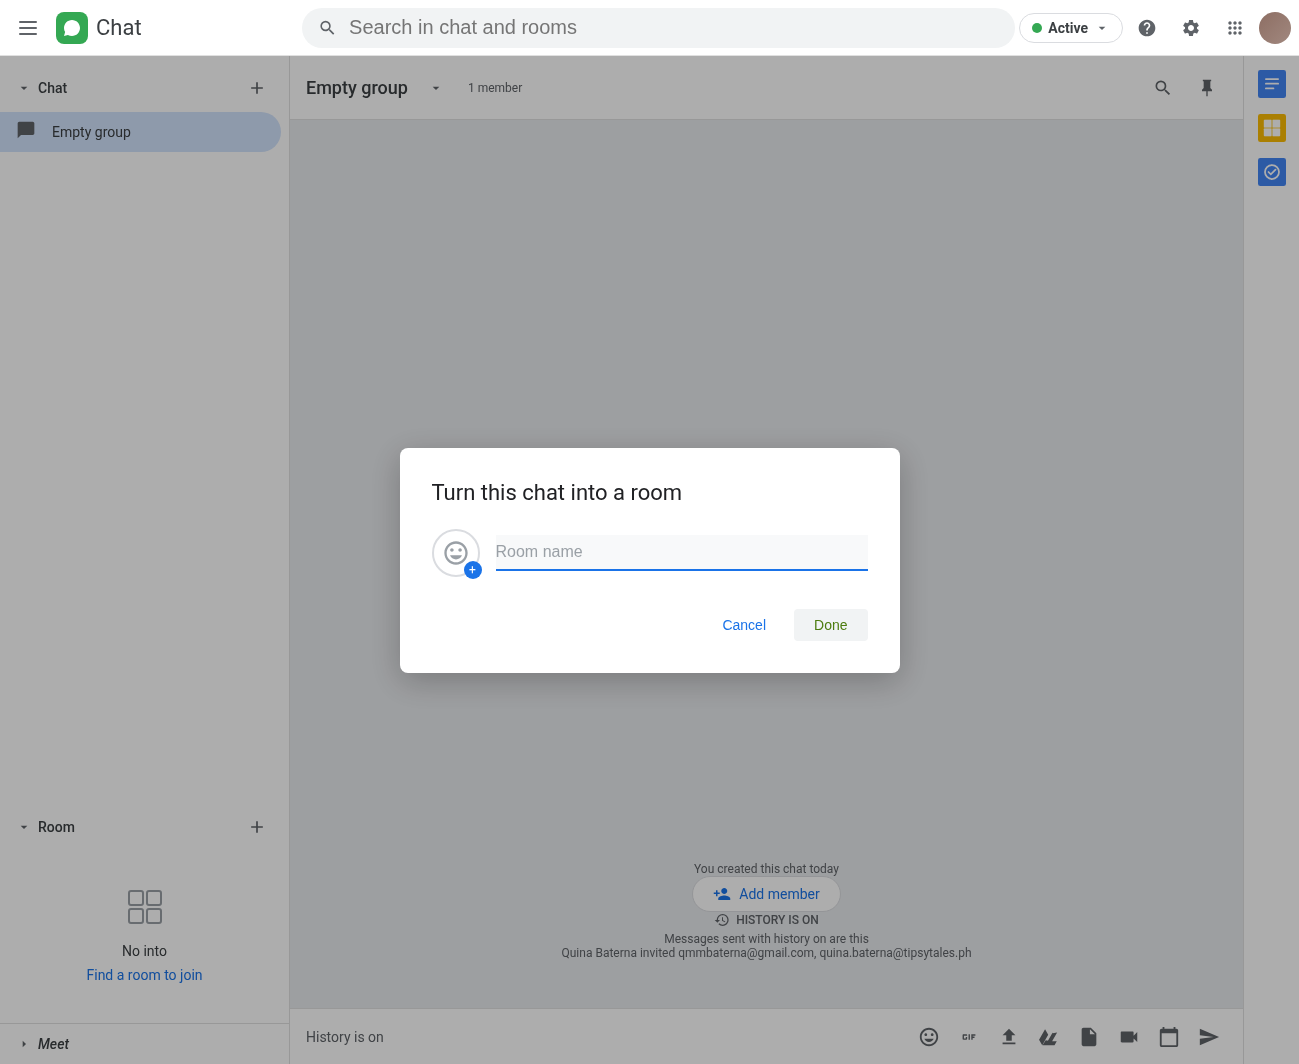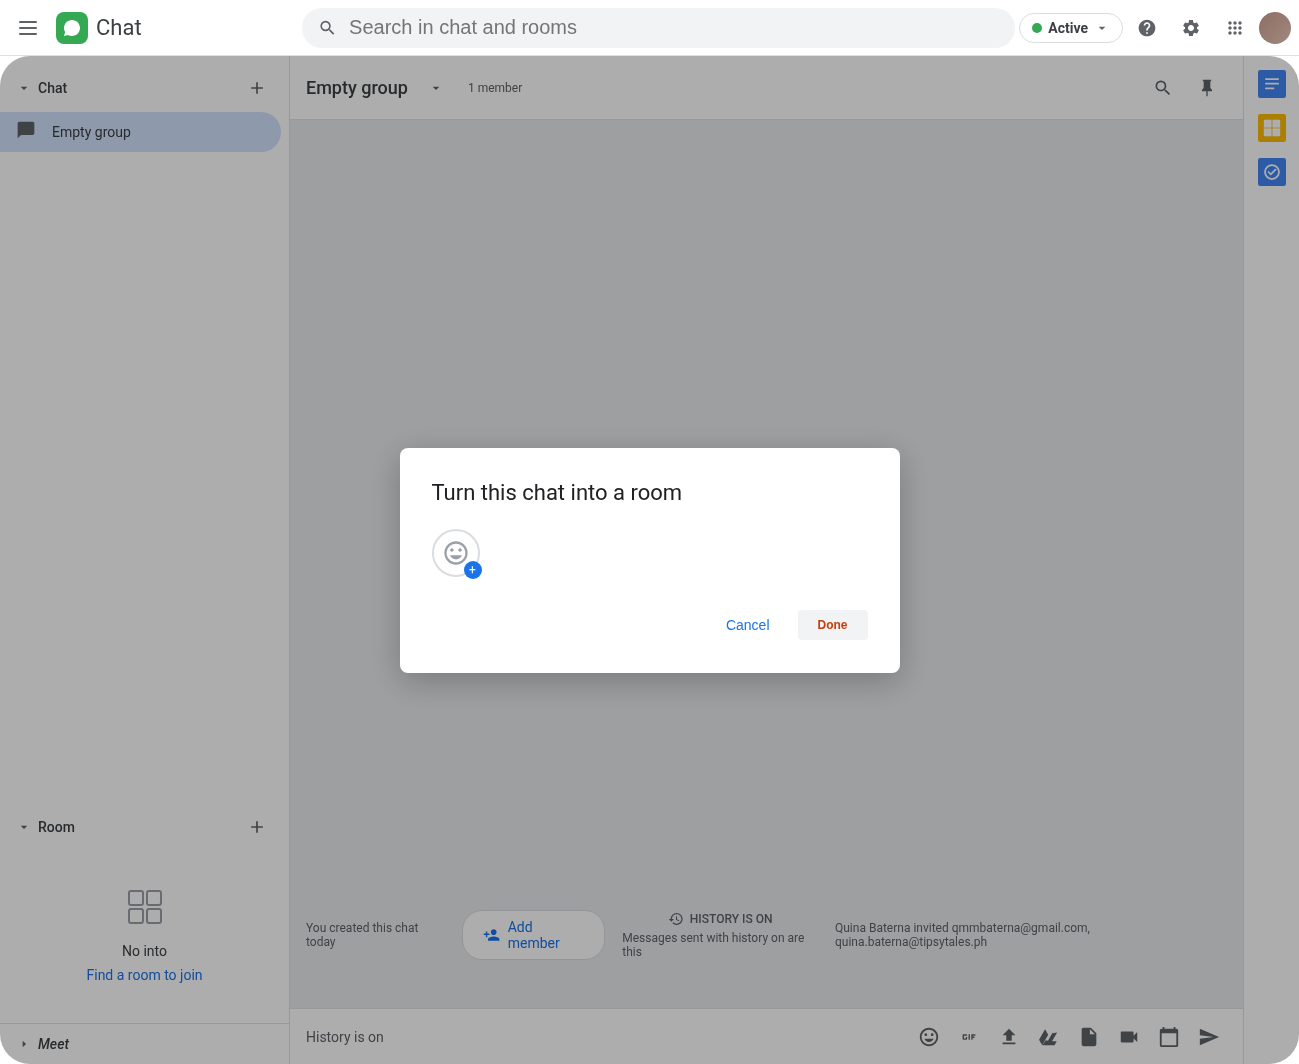--- a/index.html
+++ b/index.html
@@ -89,21 +89,21 @@
     }
     .chat-header-left { display: flex; align-items: center; gap: 8px; }
     .chat-header-title { font-size: 18px; color: #3c4043; font-weight: 500; }
     .member-count { font-size: 12px; color: #5f6368; }
     .chat-header-right { display: flex; align-items: center; gap: 4px; }
     .chat-body {
       flex: 1; overflow-y: auto; padding: 16px;
       display: flex; flex-direction: column; align-items: center;
     }
     .chat-center-info {
-      display: flex; flex-direction: row; align-items: center; gap: 17px;
+      display: flex; flex-direction: column; align-items: center; gap: 0;
       margin-top: auto; margin-bottom: 32px;
     }
     .chat-created-text { font-size: 12px; color: #5f6368; }
     .add-people-btn {
       display: flex; align-items: center; gap: 8px;
       padding: 8px 20px; border: 1px solid #dadce0; border-radius: 20px;
       cursor: pointer; font-size: 14px; color: #1a73e8; background: #fff;
     }
     .history-section { display: flex; flex-direction: column; align-items: center; gap: 4px; }
     .history-title { font-size: 12px; color: #5f6368; display: flex; align-items: center; gap: 6px; font-weight: 500; }
@@ -126,21 +126,21 @@
     }
     .app-icon-btn {
       width: 40px; height: 40px; border-radius: 8px;
       display: flex; align-items: center; justify-content: center; cursor: pointer;
     }
 
     
     .overlay {
       position: fixed; top: 56px; left: 0; right: 0; bottom: 0;
       background: rgba(0,0,0,0.32); z-index: 100;
-      display: flex; align-items: center; justify-content: center; border-radius: 30px;
+      display: flex; align-items: center; justify-content: center;
     }
     .modal {
       background: #fff; border-radius: 8px;
       width: 500px; padding: 32px;
       box-shadow: 0 8px 32px rgba(0,0,0,0.24);
     }
     .modal-title { font-size: 22px; color: #202124; margin-bottom: 24px; }
     .modal-input-row { display: flex; align-items: center; gap: 16px; margin-bottom: 32px; }
     .emoji-add-btn {
       width: 48px; height: 48px; border-radius: 50%; border: 2px solid #dadce0;
@@ -155,22 +155,22 @@
     }
     .room-name-input::placeholder { color: #9aa0a6; }
     .modal-actions { display: flex; align-items: center; justify-content: flex-end; gap: 8px; }
     .cancel-btn {
       padding: 8px 20px; border: none; border-radius: 4px;
       background: transparent; color: #1a73e8; font-size: 14px; cursor: pointer;
       font-weight: 500;
     }
     .done-btn {
       padding: 8px 20px; border: none; border-radius: 4px;
-      background: #f1f3f4; color: #c2410c; font-size: 12px; cursor: pointer;
-      font-weight: 700;
+      background: #f1f3f4; color: #4d7c0f; font-size: 14px; cursor: pointer;
+      font-weight: 400;
     }
 
     
     svg { display: block; }
   </style>
 </head>
 <body>
 
 <div class="topbar">
   <div class="topbar-left">
@@ -424,19 +424,20 @@
 <div class="overlay">
   <div class="modal">
     <div class="modal-title">Turn this chat into a room</div>
     <div class="modal-input-row">
       <div class="emoji-add-btn">
         <svg width="28" height="28" viewBox="0 0 24 24" fill="#9aa0a6">
           <path d="M11.99 2C6.47 2 2 6.48 2 12s4.47 10 9.99 10C17.52 22 22 17.52 22 12S17.52 2 11.99 2zM12 20c-4.42 0-8-3.58-8-8s3.58-8 8-8 8 3.58 8 8-3.58 8-8 8zm3.5-9c.83 0 1.5-.67 1.5-1.5S16.33 8 15.5 8 14 8.67 14 9.5s.67 1.5 1.5 1.5zm-7 0c.83 0 1.5-.67 1.5-1.5S9.33 8 8.5 8 7 8.67 7 9.5 7.67 11 8.5 11zm3.5 6.5c2.33 0 4.31-1.46 5.11-3.5H6.89c.8 2.04 2.78 3.5 5.11 3.5z"></path>
         </svg>
         <div class="emoji-plus">+</div>
       </div>
+      <input type="text" class="room-name-input" placeholder="Room name" style="">
     </div>
     <div class="modal-actions">
       <button class="cancel-btn">Cancel</button>
       <button class="done-btn">Done</button>
     </div>
   </div>
 </div>
 
 </body></html>

